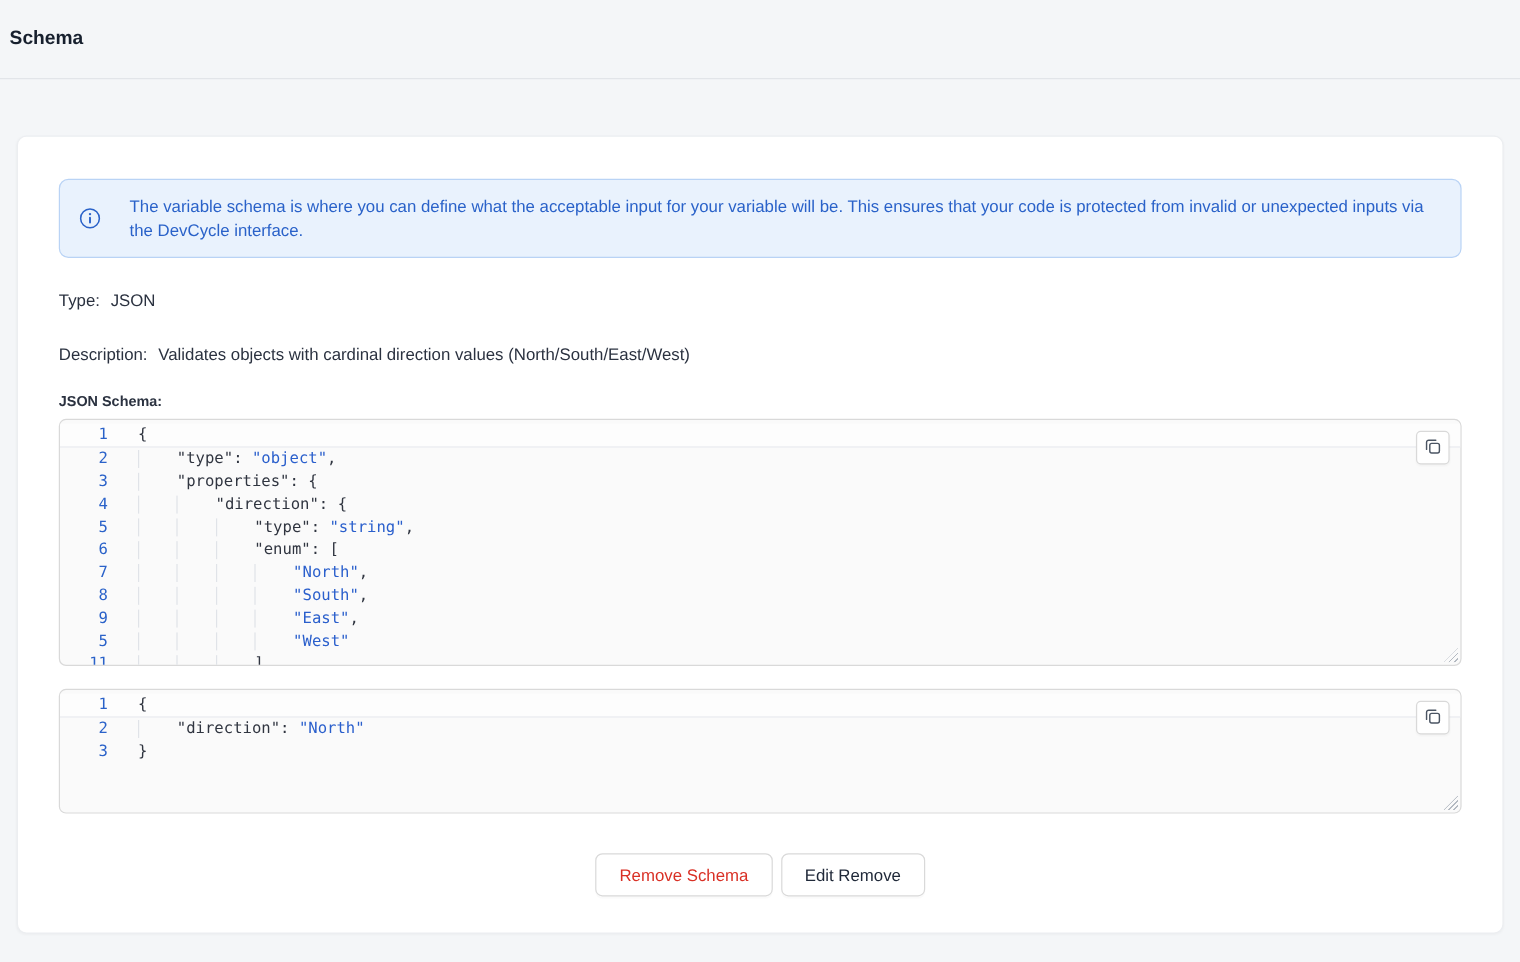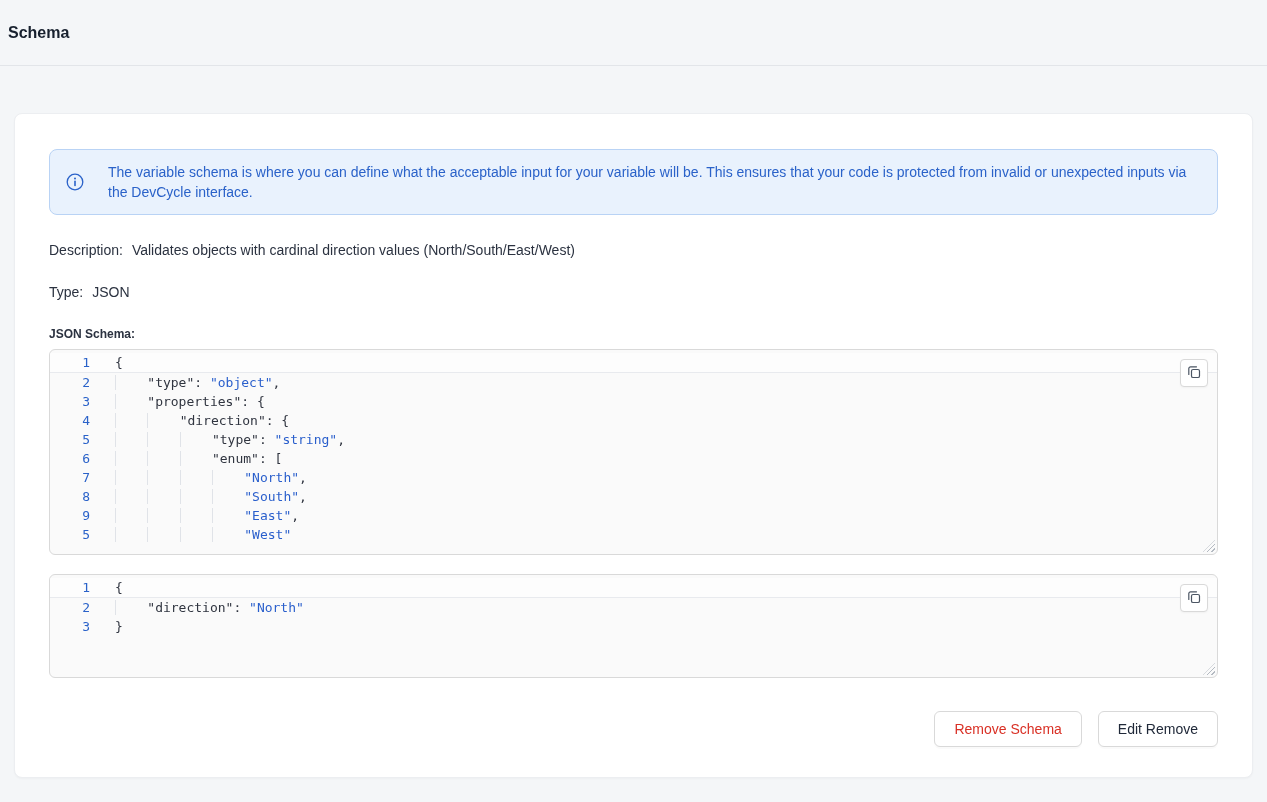--- a/index.html
+++ b/index.html
@@ -106,22 +106,22 @@
     bottom:2px;
     width:12px;
     height:12px;
     cursor:nwse-resize;
     background:repeating-linear-gradient(-45deg, transparent 0 2px, #b4bac2 2px 3px);
     clip-path:polygon(100% 0, 100% 100%, 0 100%);
   }
   
   .btn-row {
     display:flex;
-    justify-content:flex-end;
-    gap:16px;
+    justify-content:center;
+    gap:7px;
   }
   .btn {
     height:36px;
     padding:0 19px;
     background:#ffffff;
     border:1px solid #d9d9d9;
     border-radius:6px;
     font-family:"Liberation Sans", sans-serif;
     font-size:14px;
     color:#202939;
@@ -144,28 +144,28 @@
       <span class="alert-icon">
         <svg viewBox="0 0 18 18" width="18" height="18">
           <circle cx="9" cy="9" r="7.8" fill="none" stroke="#2a62c9" stroke-width="1.3"></circle>
           <circle cx="9" cy="5.4" r="1" fill="#2a62c9"></circle>
           <rect x="8.2" y="7.6" width="1.6" height="5.6" rx="0.8" fill="#2a62c9"></rect>
         </svg>
       </span>
       <span class="alert-text">The variable schema is where you can define what the acceptable input for your variable will be. This ensures that your code is protected from invalid or unexpected inputs via the DevCycle interface.</span>
     </div>
 
+    <div class="field">
+      <span class="field-label">Type:</span><span class="field-value">JSON</span>
+    </div>
+
     <div class="field field-desc">
       <span class="field-label">Description:</span><span class="field-value">Validates objects with cardinal direction values (North/South/East/West)</span>
     </div>
 
-    <div class="field">
-      <span class="field-label">Type:</span><span class="field-value">JSON</span>
-    </div>
-
     <div class="editor-label">JSON Schema:</div>
 
     <div class="editor editor-lg" id="schema-editor">
       <div class="lines">
           <div class="line-row">
             <span class="ln">1</span>
             <span class="line-code"><span class="tk-p">{</span></span>
           </div>
           <div class="line-row">
             <span class="ln">2</span>
@@ -195,20 +195,24 @@
             <span class="ln">8</span>
             <span class="line-code"><span class="indent">    </span><span class="indent">    </span><span class="indent">    </span><span class="indent">    </span><span class="tk-s">"South"</span><span class="tk-p">,</span></span>
           </div>
           <div class="line-row">
             <span class="ln">9</span>
             <span class="line-code"><span class="indent">    </span><span class="indent">    </span><span class="indent">    </span><span class="indent">    </span><span class="tk-s">"East"</span><span class="tk-p">,</span></span>
           </div>
           <div class="line-row">
             <span class="ln">5</span>
             <span class="line-code"><span class="indent">    </span><span class="indent">    </span><span class="indent">    </span><span class="indent">    </span><span class="tk-s">"West"</span></span>
+          </div>
+          <div class="line-row">
+            <span class="ln">11</span>
+            <span class="line-code"><span class="indent">    </span><span class="indent">    </span><span class="indent">    </span><span class="tk-p">]</span></span>
           </div>
         </div>
       <button class="copy-btn">
         <span>
           <svg viewBox="0 0 16 16" width="16" height="16">
             <rect x="5.5" y="5.5" width="8" height="8" rx="1.6" fill="none" stroke="#4b5563" stroke-width="1.2"></rect>
             <path d="M10.5 2.8 H4.6 A1.8 1.8 0 0 0 2.8 4.6 V10.5" fill="none" stroke="#4b5563" stroke-width="1.2" stroke-linecap="round"></path>
           </svg>
         </span>
       </button>

